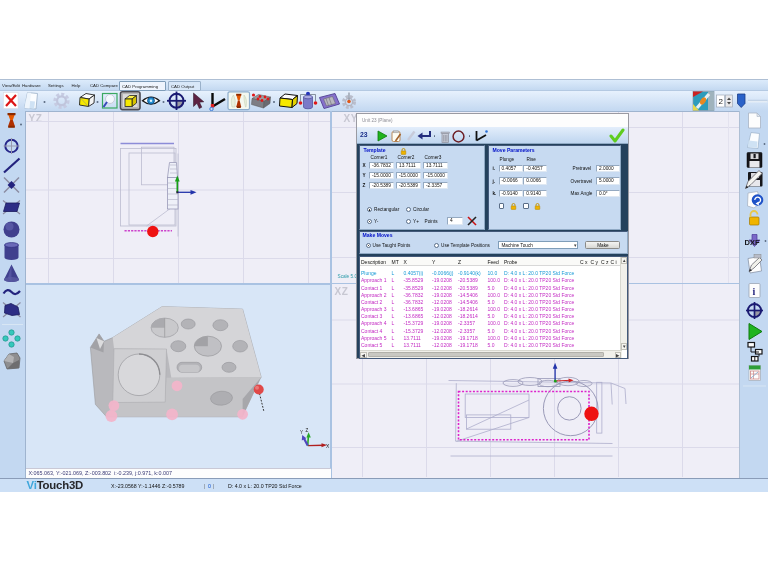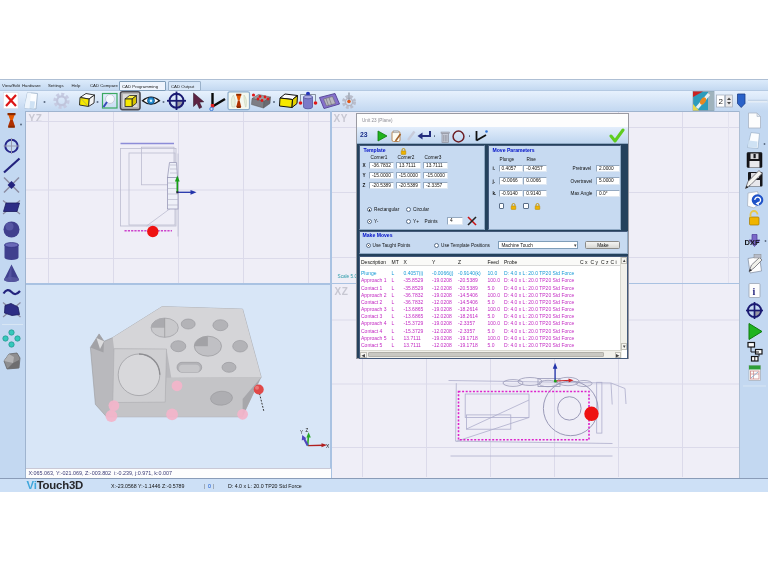--- a/index.html
+++ b/index.html
@@ -300,21 +300,21 @@
     <polygon points="151.3,63.5 148.9,69.5 153.7,69.5" fill="#18a018"></polygon>
     <line x1="152" y1="80.3" x2="166" y2="80.3" stroke="#2233aa" stroke-width="1.3"></line>
     <polygon points="170.5,80.3 164.5,77.9 164.5,82.7" fill="#2233aa"></polygon>
     <rect x="150.3" y="79.3" width="2" height="2" fill="#223"></rect>
     <line x1="98.5" y1="118.8" x2="146" y2="118.8" stroke="#cc44cc" stroke-width="1.4" stroke-dasharray="2.2 1.1"></line>
     <circle cx="126.8" cy="119.5" r="5.7" fill="#ee1212"></circle>
   </svg>
 </div>
 
 <div class="ab vp2d" id="vpXY" style="left:331.5px;top:110.5px;width:407.5px;height:172px;border-top:1px solid #9fb4cf;">
-  <div class="vplabel" style="left:2px;top:1px;">XY</div>
+  <div class="vplabel" style="left:12px;top:1px;">XY</div>
   <svg width="407" height="172" viewBox="0 0 407 172" style="position:absolute;left:0;top:0;">
     <g stroke="#dbdaea" stroke-width="1">
       <line x1="286.5" y1="0" x2="286.5" y2="172"></line>
         <line x1="350.5" y1="0" x2="350.5" y2="172"></line>
       <line x1="0" y1="15.5" x2="407" y2="15.5"></line>
         <line x1="0" y1="80.5" x2="407" y2="80.5"></line>
         <line x1="0" y1="145.5" x2="407" y2="145.5"></line>
     </g>
     <line x1="396.5" y1="0" x2="396.5" y2="172" stroke="#e3e2ef" stroke-width="1"></line>
   </svg>

